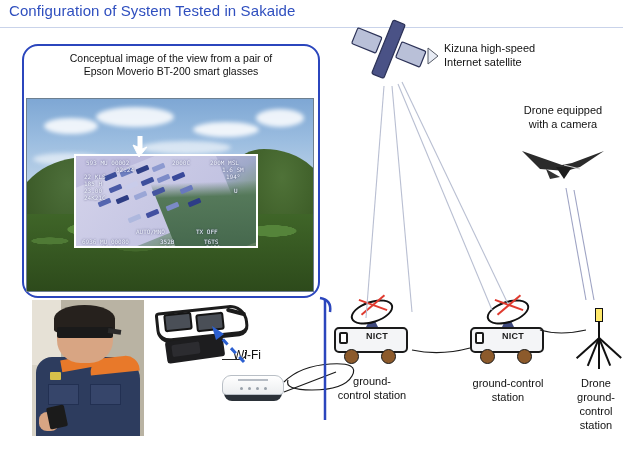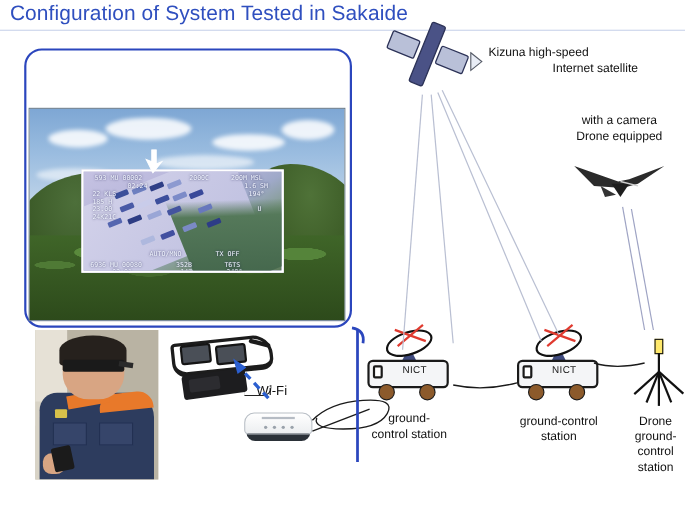--- a/index.html
+++ b/index.html
@@ -7,21 +7,21 @@
     width:623px;height:464px;position:relative;overflow:hidden;
     background:#ffffff;
     font-family:"Liberation Sans", sans-serif;
     color:#1a1a1a;
   }
   .page{position:absolute;inset:0;background:#fff;}
 
   
   .title{
     position:absolute;left:9px;top:2px;
-    font-size:19px;color:#2f4fbf;letter-spacing:.1px;white-space:nowrap;
+    font-size:15px;color:#2f4fbf;letter-spacing:.1px;white-space:nowrap;
   }
   .title-rule{
     position:absolute;left:0;top:27px;width:623px;height:1px;background:#c9d3ea;
   }
 
   
   .panel{
     position:absolute;left:22px;top:44px;width:298px;height:254px;
     border:2.5px solid #2b46bd;border-radius:16px;background:#fff;
     box-sizing:border-box;
@@ -165,21 +165,21 @@
 
   
   .van{position:absolute;width:74px;height:42px;}
   .van-body{
     position:absolute;left:0;top:12px;width:74px;height:26px;
     background:#f4f5f7;border:2px solid #1a1a1a;border-radius:5px;box-sizing:border-box;
   }
   .van-win{position:absolute;left:5px;top:17px;width:9px;height:12px;background:#fff;border:2px solid #1a1a1a;border-radius:2px;box-sizing:border-box;}
   .van-label{
     position:absolute;left:20px;top:16px;width:46px;text-align:center;
-    font-size:9px;font-weight:normal;color:#1a1a1a;letter-spacing:.3px;
+    font-size:9px;font-weight:bold;color:#1a1a1a;letter-spacing:.3px;
   }
   .wheel{position:absolute;top:34px;width:15px;height:15px;border-radius:50%;background:#8c5a2b;border:1.5px solid #1a1a1a;box-sizing:border-box;}
   .wheel-l{left:10px;} .wheel-r{left:47px;}
   .dish-mast{position:absolute;left:30px;top:0px;width:0;height:0;
     border-left:8px solid transparent;border-right:8px solid transparent;border-bottom:16px solid #3f4a7e;}
   .dish{
     position:absolute;left:16px;top:-14px;width:44px;height:22px;
     border:2px solid #111;border-radius:50%;background:#fff;
     transform:rotate(-18deg);box-sizing:border-box;
   }
@@ -204,20 +204,24 @@
 </style>
 </head>
 <body>
 
 <div class="page">
 
   <div class="title">Configuration of System Tested in Sakaide</div>
   <div class="title-rule"></div>
 
   <div class="panel"></div>
+  <div class="panel-caption">
+    <div>Conceptual image of the view from a pair of</div>
+    <div>Epson Moverio BT-200 smart glasses</div>
+  </div>
 
   <div class="photo">
     <div class="sky"></div>
     <div class="cloud c1"></div>
     <div class="cloud c2"></div>
     <div class="cloud c3"></div>
     <div class="cloud c4"></div>
     <div class="cloud c5"></div>
     <div class="cloud c6"></div>
     <div class="sea"></div>
@@ -358,26 +362,26 @@
   </div>
   <div class="lbl" style="left:569px;top:376px;width:54px;">
     <div>Drone</div>
     <div>ground-</div>
     <div>control</div>
     <div>station</div>
   </div>
 
   <div class="lbl" style="left:444px;top:41px;width:136px;text-align:left;">
     <div>Kizuna high-speed</div>
-    <div style="text-align:right;">Internet satellite</div>
+    <div style="text-align:left;">Internet satellite</div>
   </div>
 
   <div class="lbl" style="left:508px;top:103px;width:110px;">
+    <div>Drone equipped</div>
     <div>with a camera</div>
-    <div>Drone equipped</div>
   </div>
 
   <svg class="links" viewBox="0 0 623 464">
 
     <g transform="translate(362,18)">
       <rect x="20" y="2" width="13" height="58" rx="2" fill="#4a5286" stroke="#2c3257" stroke-width="1.2" transform="rotate(22 26 31)"></rect>
       <rect x="-8" y="14" width="26" height="17" rx="1.5" fill="#b9c0d8" stroke="#2c3257" stroke-width="1.2" transform="rotate(22 5 22)"></rect>
       <rect x="36" y="28" width="26" height="17" rx="1.5" fill="#b9c0d8" stroke="#2c3257" stroke-width="1.2" transform="rotate(22 49 36)"></rect>
     </g>
 

